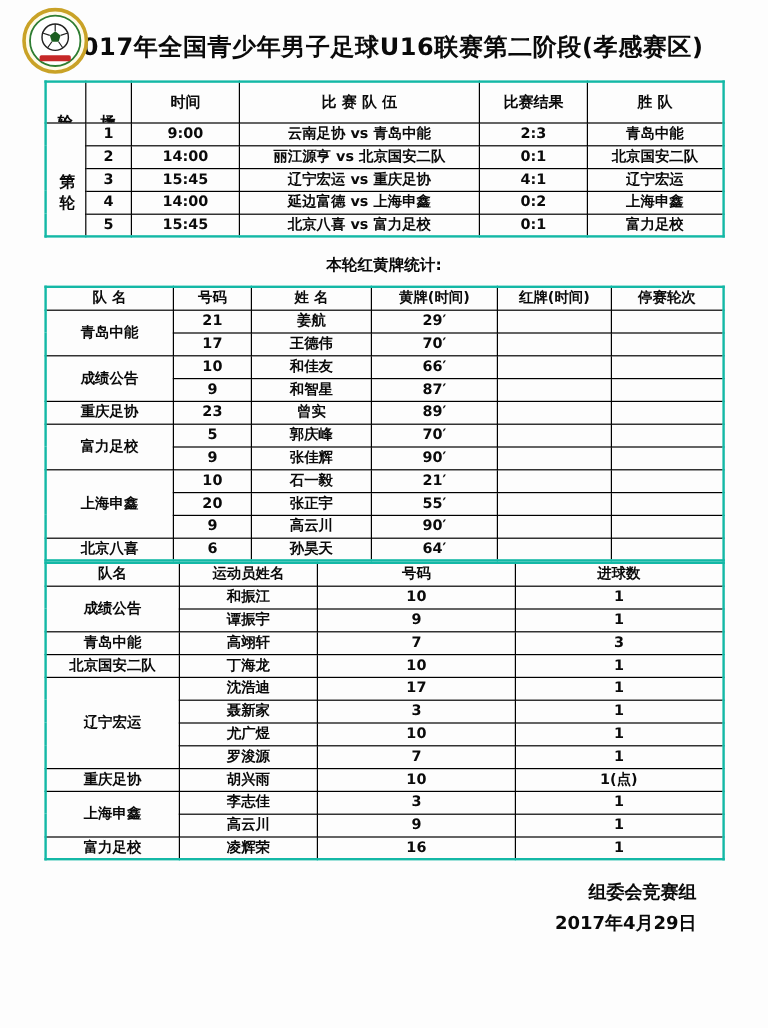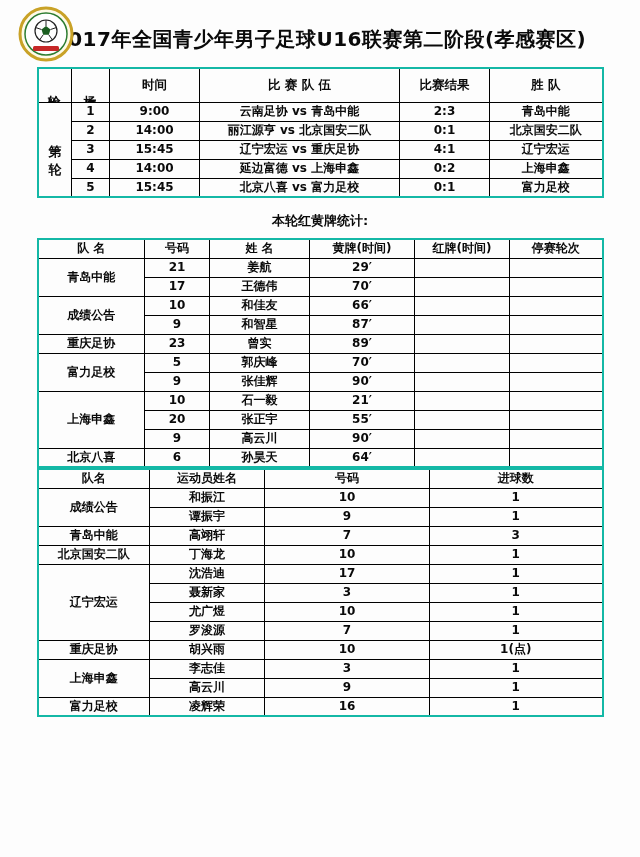--- a/index.html
+++ b/index.html
@@ -336,14 +336,18 @@
         </tr>
         <tr>
           <td rowspan="1">富力足校</td>
           <td>凌辉荣</td>
           <td>16</td>
           <td>1</td>
         </tr>
       </tbody>
   </table>
 
+  <div class="footer">
+    <div class="footer-line">组委会竞赛组</div>
+    <div class="footer-line">2017年4月29日</div>
+  </div>
 
 </div>
 
 </body></html>

